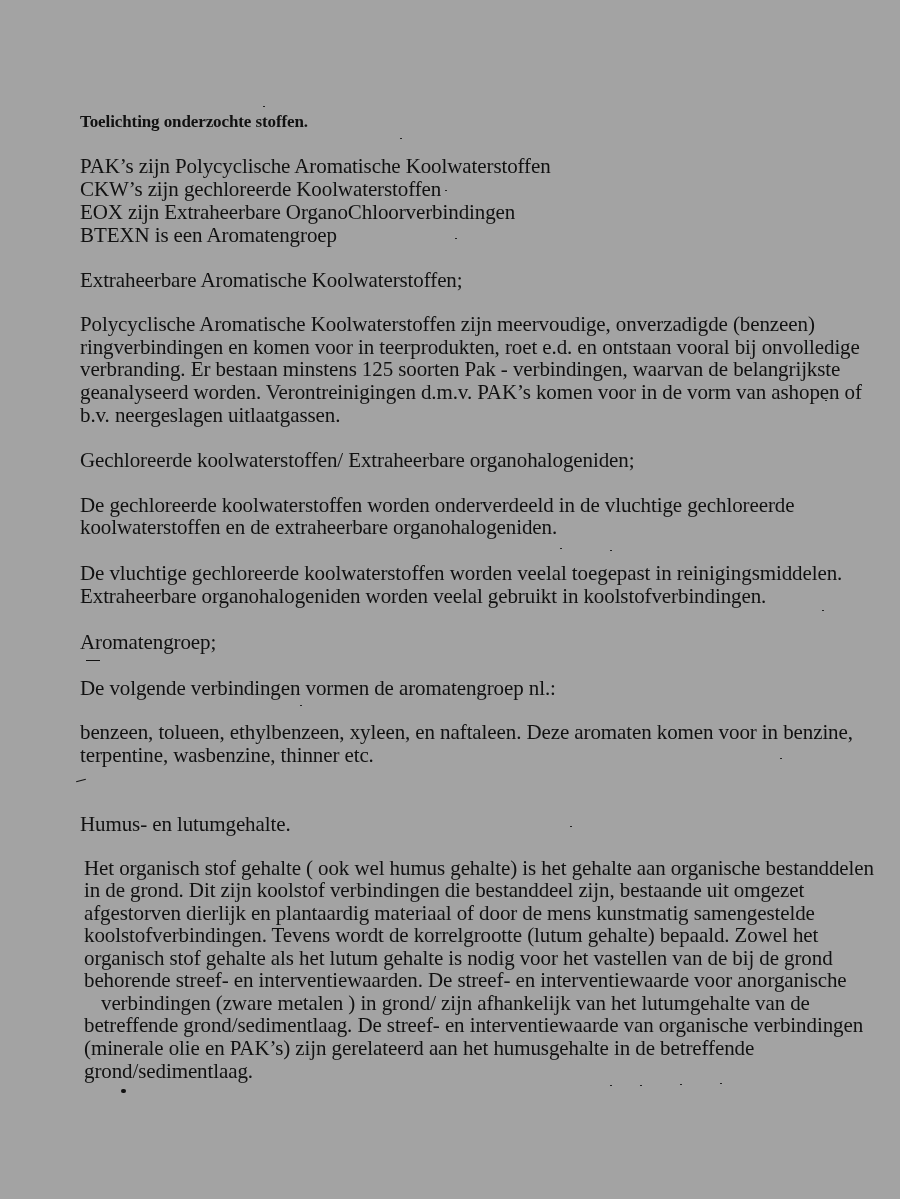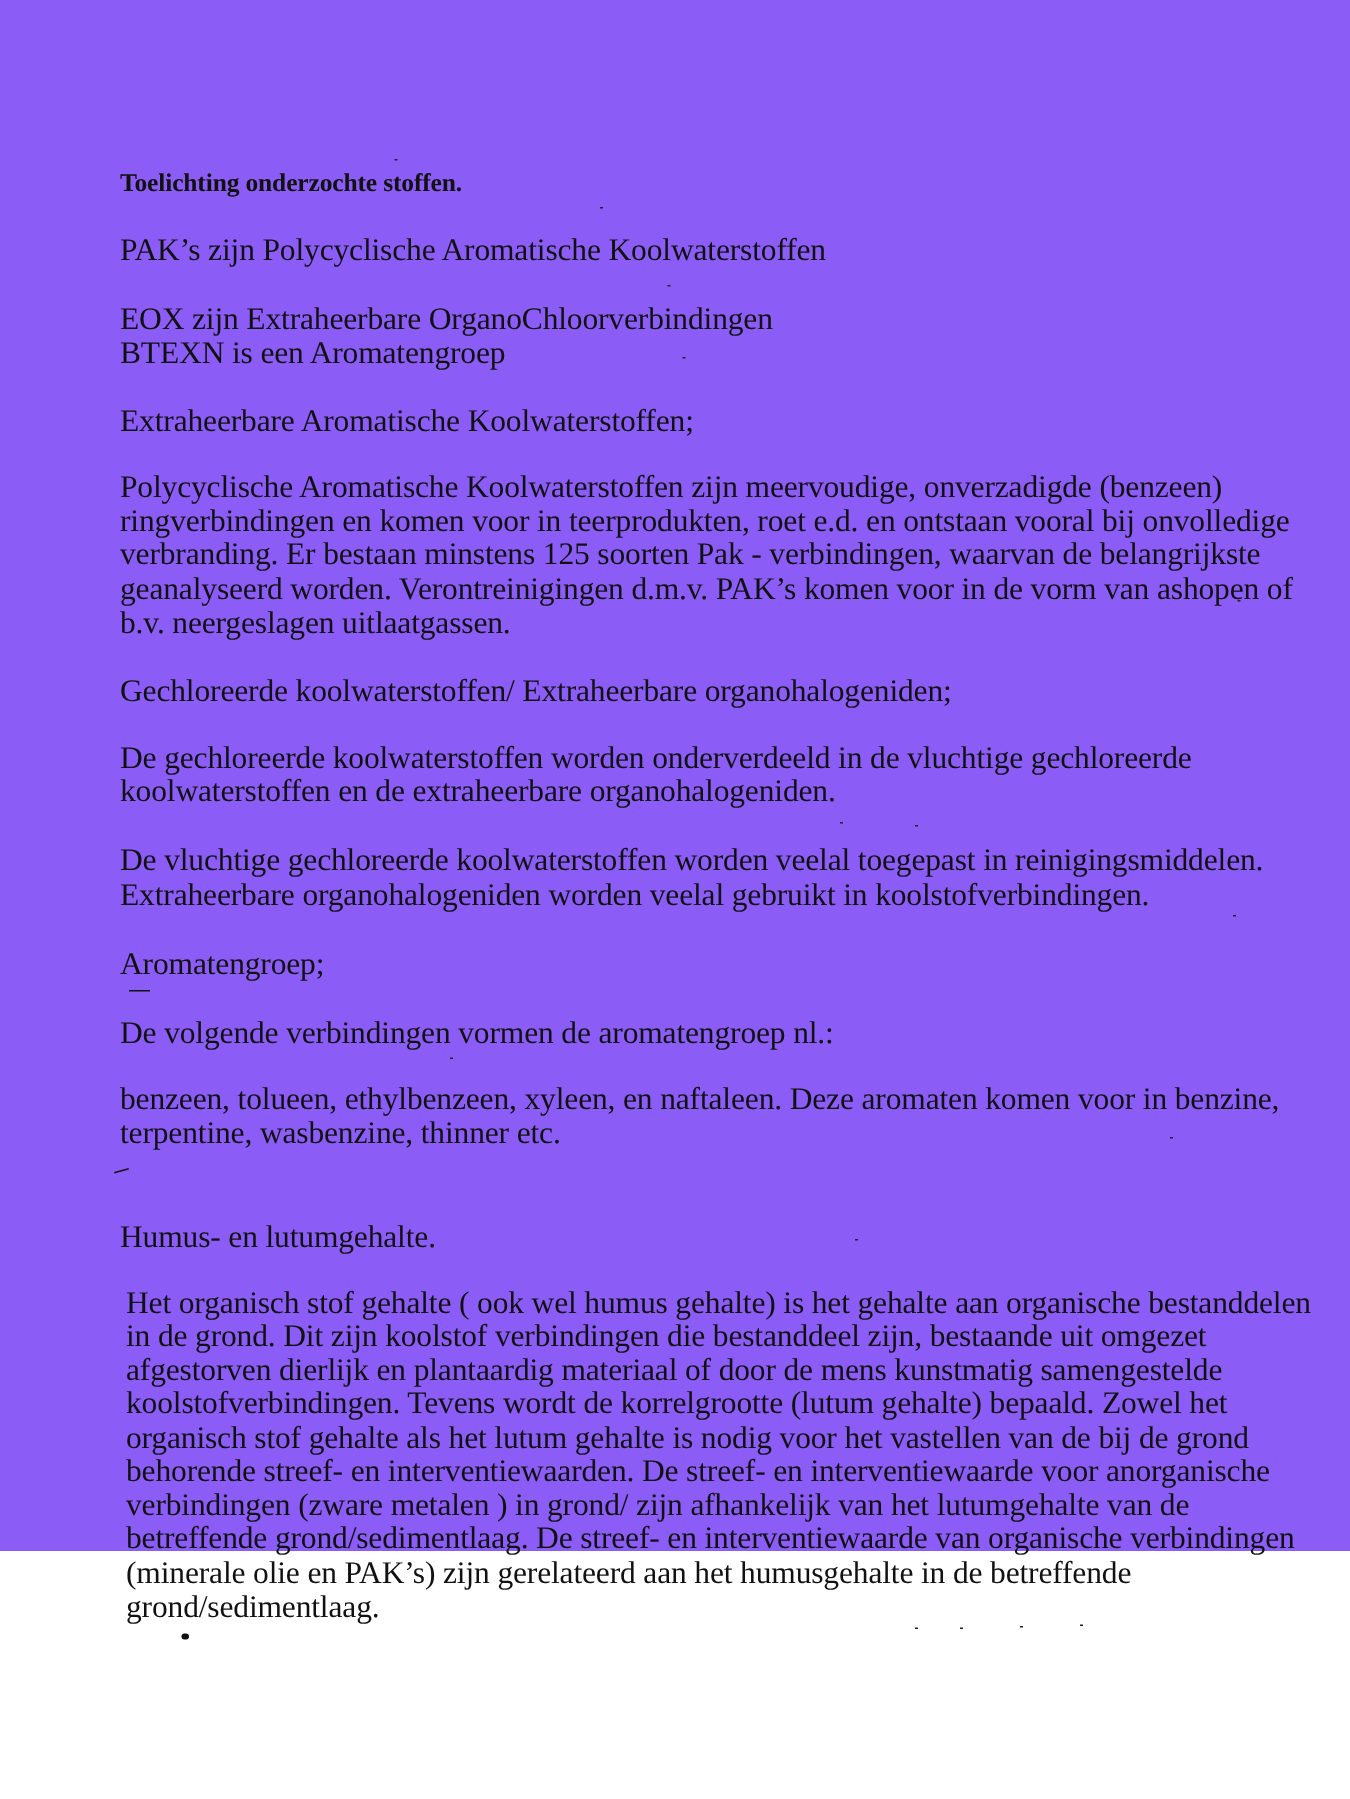--- a/index.html
+++ b/index.html
@@ -1,31 +1,32 @@
 <!DOCTYPE html>
 <html><head>
 <meta charset="utf-8">
 <style>
   html, body { margin: 0; padding: 0; background: #ffffff; }
   body { width: 900px; height: 1199px; position: relative; overflow: hidden;
          font-family: "Liberation Serif", "DejaVu Serif", serif; color: #111; }
-  .page { position: absolute; left: 0; top: 0; width: 900px; height: 1034px; background: #8b5cf6; }
+  .page { position: absolute; left: 0; top: 0; width: 900px; height: 1199px; background: #a3a3a3; }
   .line { position: absolute; white-space: nowrap; font-size: 21px; line-height: 22px; letter-spacing: -0.1px; }
   .title { font-weight: bold; font-size: 17px; }
   .speck { position: absolute; background: #222; width: 2px; height: 1px; }
   .mark { position: absolute; background: #111; }
 </style>
 </head>
 <body>
 
 <div class="page">
 
   <div class="line title" style="left:80px; top:111px;">Toelichting onderzochte stoffen.</div>
 
   <div class="line" style="left:80px; top:155px;">PAK’s zijn Polycyclische Aromatische Koolwaterstoffen</div>
+  <div class="line" style="left:80px; top:178px;">CKW’s zijn gechloreerde Koolwaterstoffen</div>
   <div class="line" style="left:80px; top:201px;">EOX zijn Extraheerbare OrganoChloorverbindingen</div>
   <div class="line" style="left:80px; top:224px;">BTEXN is een Aromatengroep</div>
 
   <div class="line" style="left:80px; top:269px;">Extraheerbare Aromatische Koolwaterstoffen;</div>
   <div class="line" style="left:80px; top:313px;">Polycyclische Aromatische Koolwaterstoffen zijn meervoudige, onverzadigde (benzeen)</div>
   <div class="line" style="left:80px; top:336px;">ringverbindingen en komen voor in teerprodukten, roet e.d. en ontstaan vooral bij onvolledige</div>
   <div class="line" style="left:80px; top:358px;">verbranding. Er bestaan minstens 125 soorten Pak - verbindingen, waarvan de belangrijkste</div>
   <div class="line" style="left:80px; top:381px;">geanalyseerd worden. Verontreinigingen d.m.v. PAK’s komen voor in de vorm van ashopen of</div>
   <div class="line" style="left:80px; top:404px;">b.v. neergeslagen uitlaatgassen.</div>
 
@@ -40,21 +41,21 @@
   <div class="line" style="left:80px; top:721px;">benzeen, tolueen, ethylbenzeen, xyleen,  en naftaleen. Deze aromaten komen voor in benzine,</div>
   <div class="line" style="left:80px; top:744px;">terpentine, wasbenzine, thinner etc.</div>
 
   <div class="line" style="left:80px; top:813px;">Humus- en lutumgehalte.</div>
   <div class="line" style="left:84px; top:857px;">Het organisch stof gehalte ( ook wel humus gehalte) is het gehalte aan organische bestanddelen</div>
   <div class="line" style="left:84px; top:879px;">in de grond. Dit zijn koolstof verbindingen die bestanddeel zijn, bestaande uit omgezet</div>
   <div class="line" style="left:84px; top:902px;">afgestorven dierlijk en plantaardig materiaal of door de mens kunstmatig samengestelde</div>
   <div class="line" style="left:84px; top:924px;">koolstofverbindingen. Tevens wordt de korrelgrootte (lutum gehalte) bepaald. Zowel het</div>
   <div class="line" style="left:84px; top:947px;">organisch stof gehalte als het lutum gehalte is nodig voor het vastellen van de bij de grond</div>
   <div class="line" style="left:84px; top:969px;">behorende streef- en interventiewaarden. De streef- en interventiewaarde voor  anorganische</div>
-  <div class="line" style="left:84px; top:992px;">verbindingen (zware metalen ) in grond/ zijn afhankelijk van het lutumgehalte van de</div>
+  <div class="line" style="left:101px; top:992px;">verbindingen (zware metalen ) in grond/ zijn afhankelijk van het lutumgehalte van de</div>
   <div class="line" style="left:84px; top:1014px;">betreffende grond/sedimentlaag. De streef- en interventiewaarde van organische verbindingen</div>
   <div class="line" style="left:84px; top:1037px;">(minerale olie en PAK’s) zijn gerelateerd aan  het humusgehalte in de betreffende</div>
   <div class="line" style="left:84px; top:1060px;">grond/sedimentlaag.</div>
 
   <div class="speck" style="left:263px; top:106px;"></div>
   <div class="speck" style="left:400px; top:138px;"></div>
   <div class="speck" style="left:445px; top:190px;"></div>
   <div class="speck" style="left:455px; top:238px;"></div>
   <div class="speck" style="left:825px; top:400px;"></div>
   <div class="speck" style="left:560px; top:548px;"></div>

